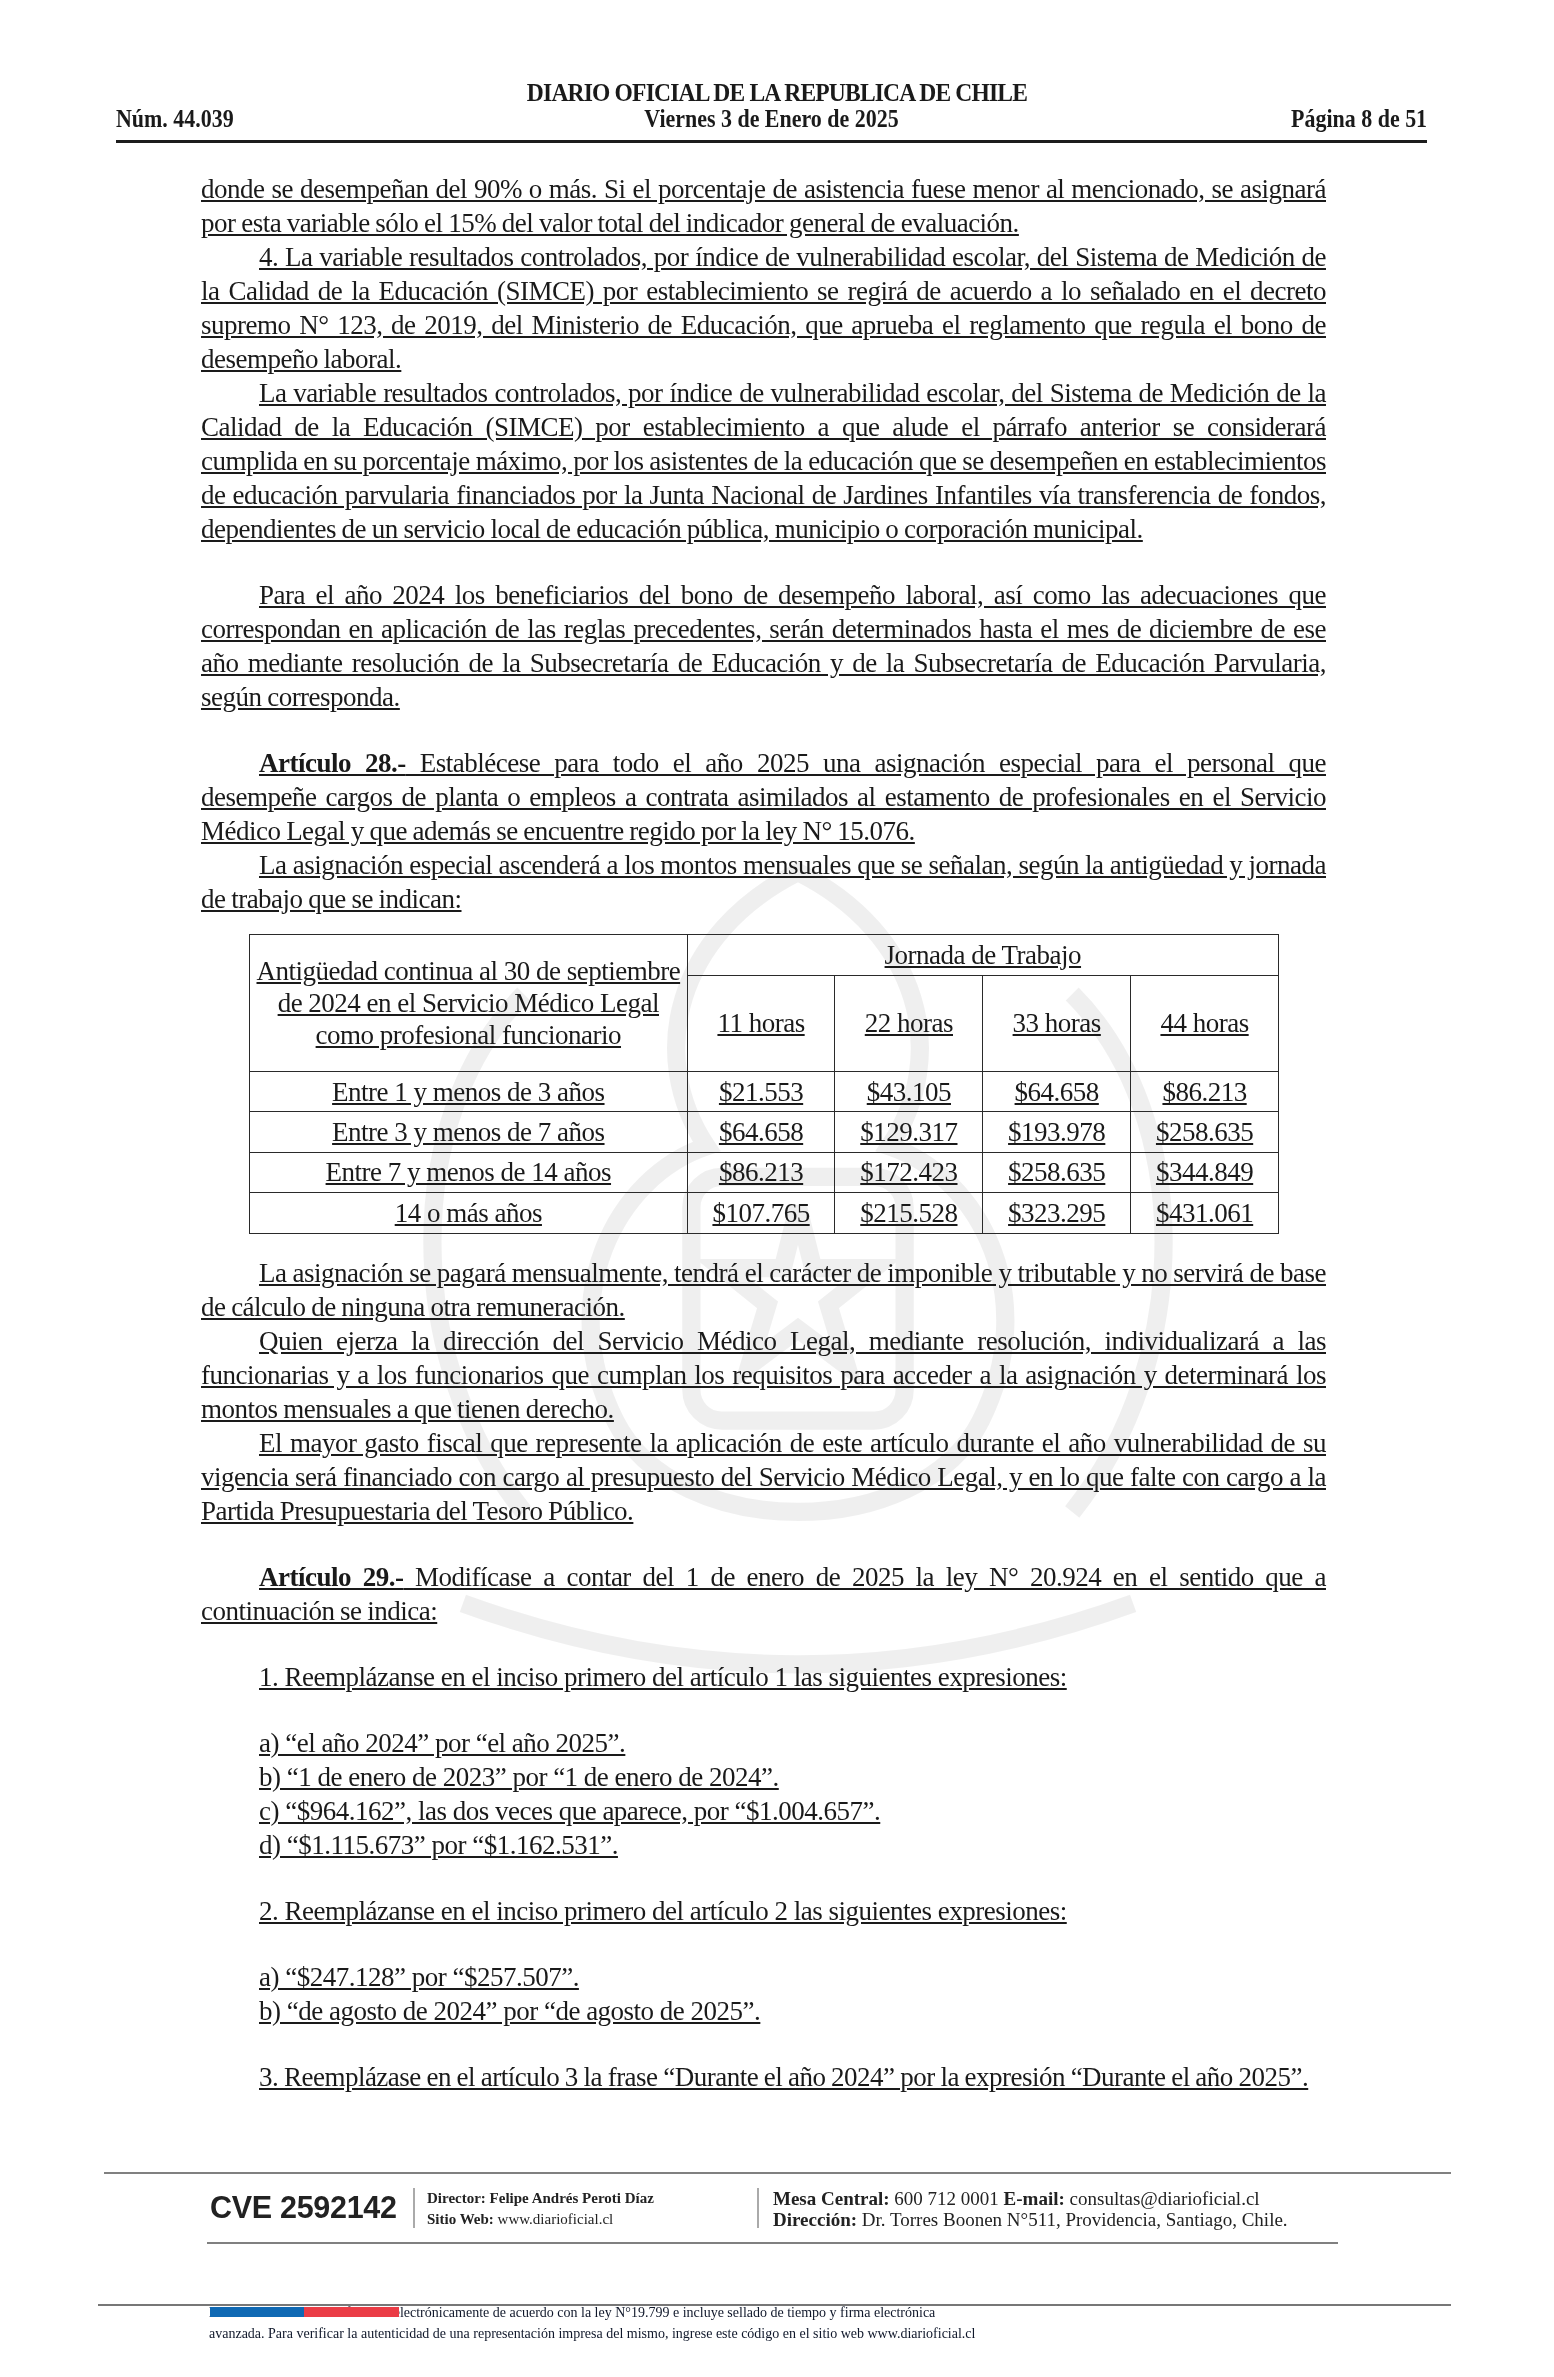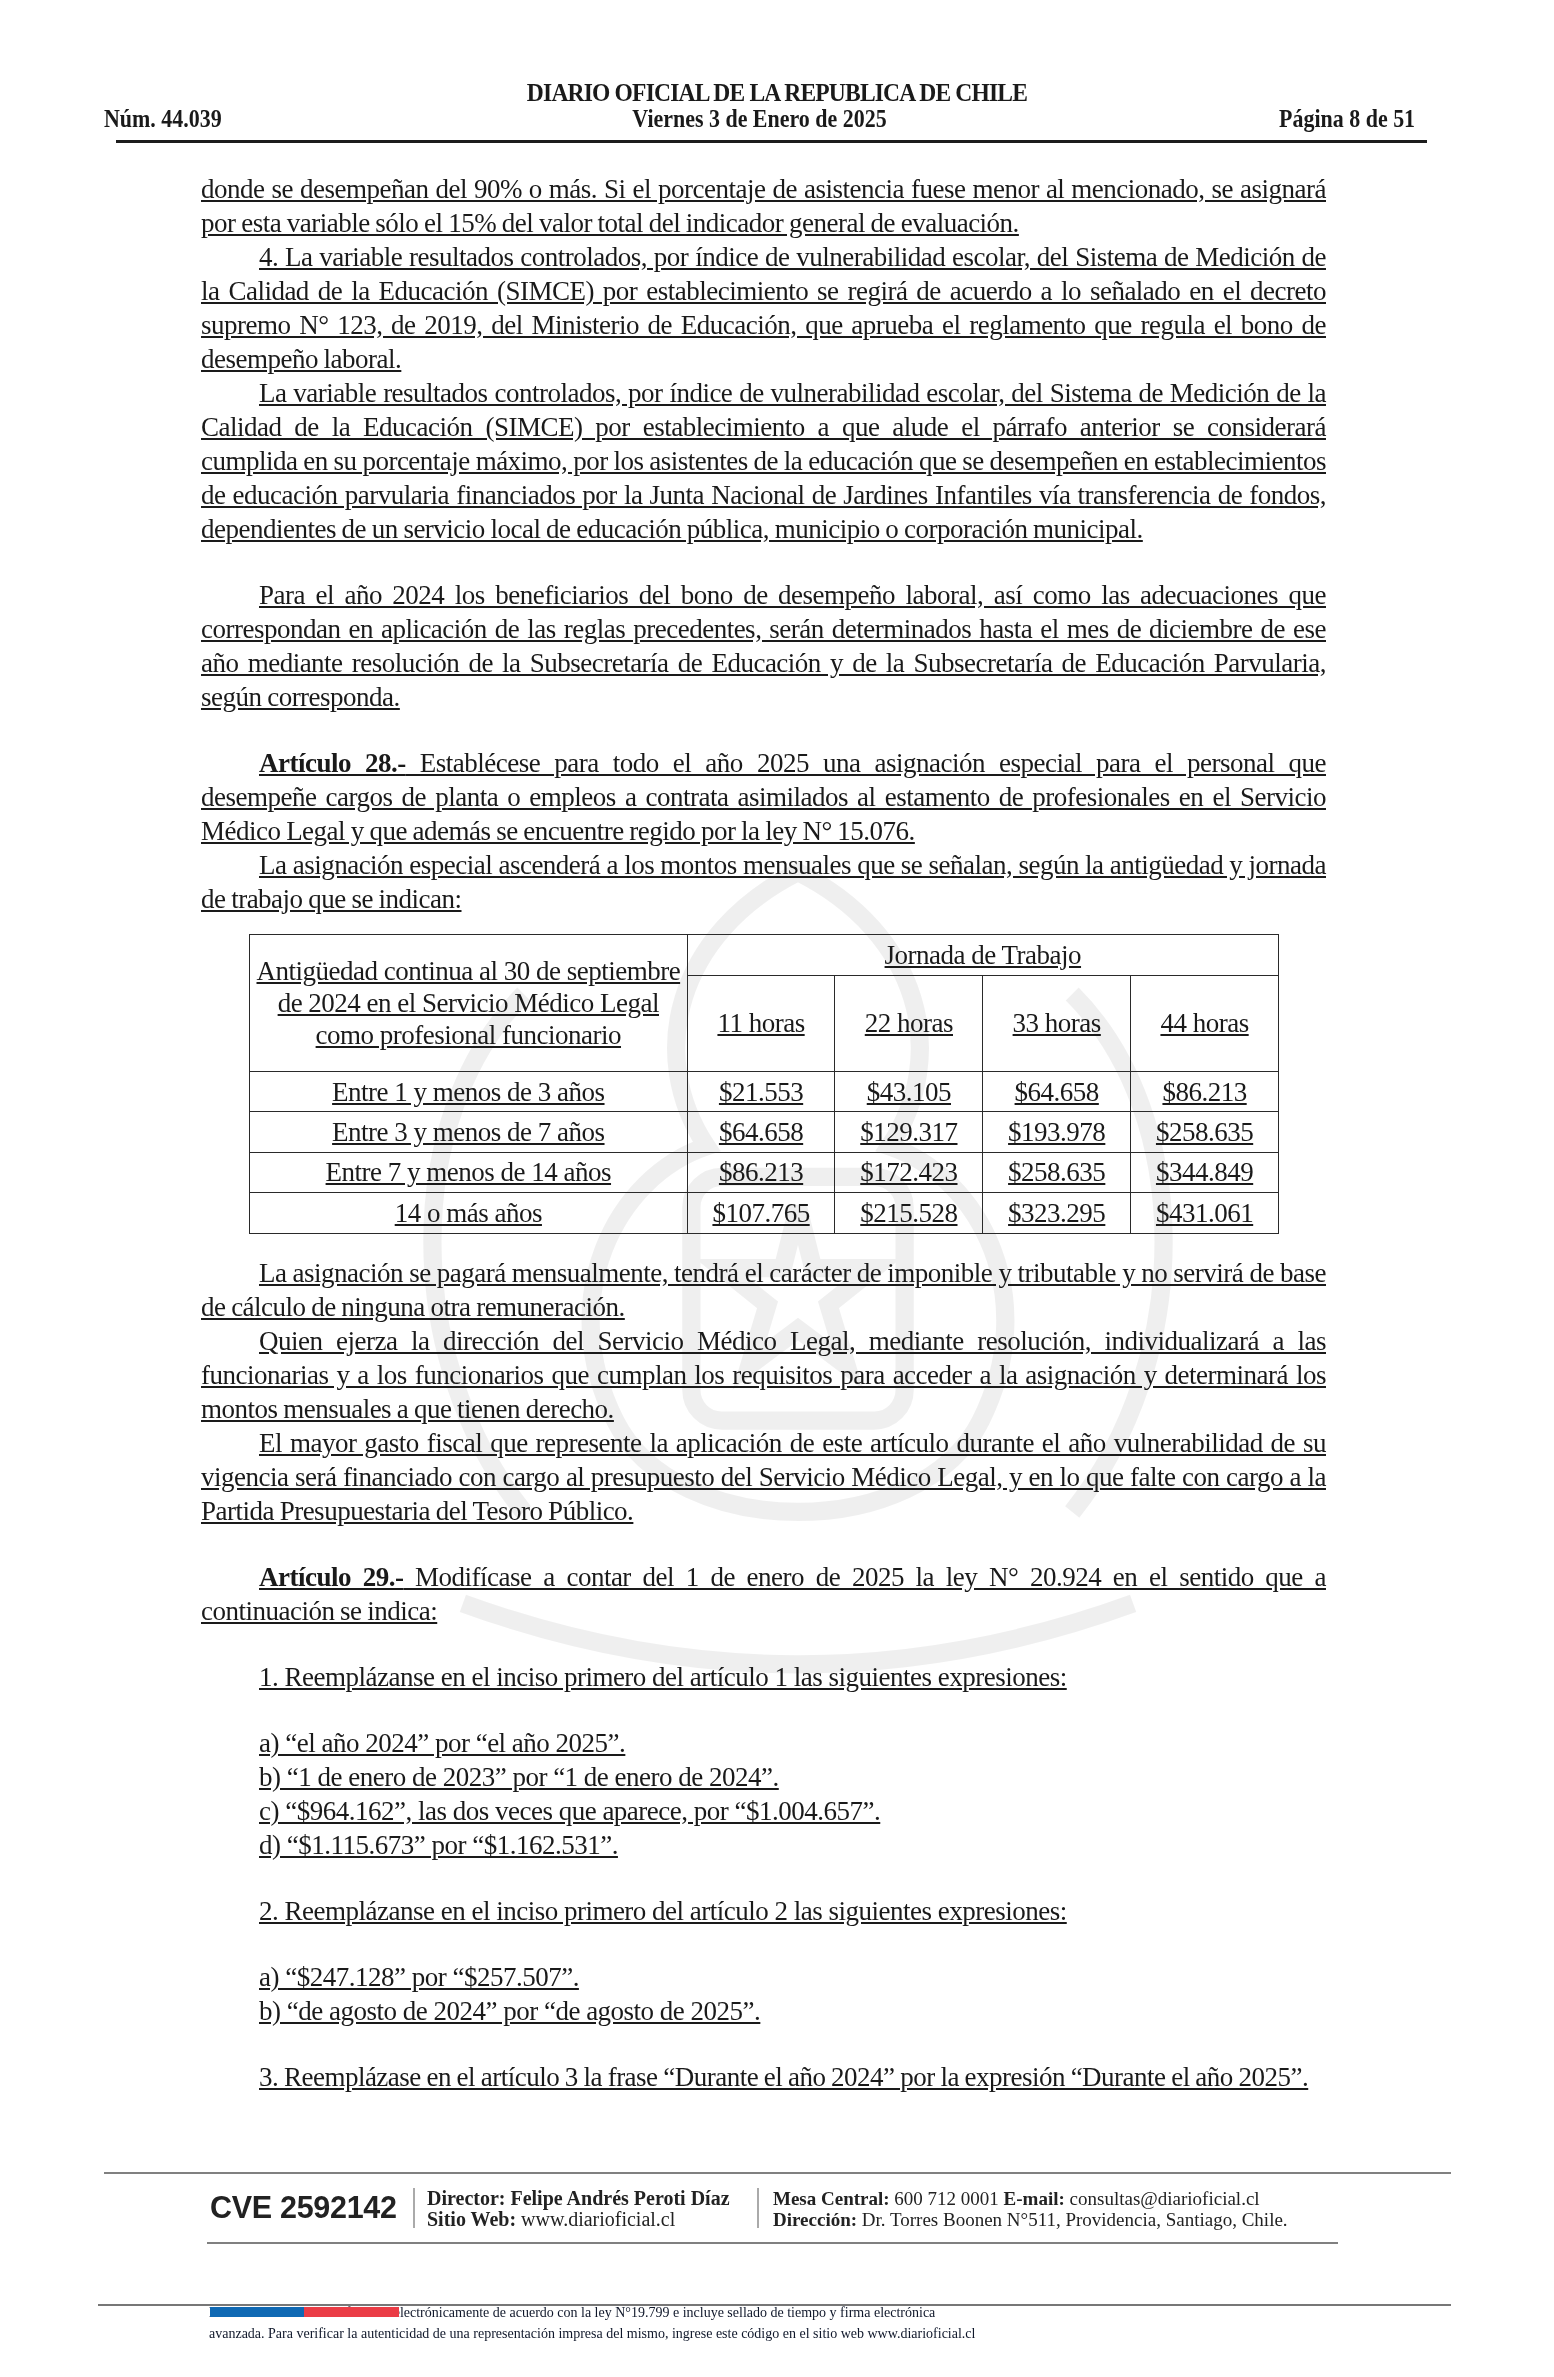--- a/index.html
+++ b/index.html
@@ -3,21 +3,21 @@
 <meta charset="utf-8">
 <style>
   html, body { margin: 0; padding: 0; background: #ffffff; }
   body { width: 1554px; height: 2377px; position: relative; overflow: hidden;
          font-family: "Liberation Serif", serif; color: #1a1a1a; }
   .watermark { position: absolute; left: 341px; top: 811px; width: 914px; height: 884px; opacity: 0.06; pointer-events: none; }
 
   
   .hdr-title { position: absolute; top: 78px; left: 0; width: 1554px; text-align: center;
                font-weight: bold; font-size: 25.6px; letter-spacing: -0.9px; transform: scaleX(0.92); }
-  .hdr-row { position: absolute; top: 105px; left: 104px; width: 1311px; height: 32px; }
+  .hdr-row { position: absolute; top: 105px; left: 116px; width: 1311px; height: 32px; }
   .hdr-num { position: absolute; left: 0; top: 0; font-weight: bold; font-size: 24.4px; transform-origin: left; transform: scaleX(0.9); }
   .hdr-date { position: absolute; left: 0; width: 1311px; top: 0; text-align: center; font-weight: bold; font-size: 24.4px; transform: scaleX(0.9); }
   .hdr-page { position: absolute; right: 0; top: 0; font-weight: bold; font-size: 24.4px; transform-origin: right; transform: scaleX(0.9); }
   .hdr-rule { position: absolute; top: 140px; left: 116px; width: 1311px; height: 3px; background: #1d1d1d; }
 
   
   .content { position: absolute; left: 201px; top: 172px; width: 1125px; text-decoration: underline; }
   .p { font-size: 27px; line-height: 34px; text-align: justify; margin: 0; letter-spacing: -0.5px; word-spacing: -0.6px; }
   .p.ind { text-indent: 58px; }
   .gap { height: 32px; }
@@ -32,21 +32,21 @@
   table.amounts td.cat { width: 355px; }
   table.amounts td.val { width: 116px; }
   table.amounts th.group { height: 37px; }
   table.amounts th.hours { height: 93px; }
   table.amounts tr.row td { height: 37px; }
 
   
   .ft-rule-top { position: absolute; top: 2172px; left: 104px; width: 1347px; height: 2.4px; background: #808080; }
   .ft-cve { position: absolute; top: 2190px; left: 210px; font-family: Liberation Sans, sans-serif; font-weight: bold; font-size: 30.5px; color: #222; letter-spacing: -0.3px; }
   .ft-sep1 { position: absolute; top: 2188px; left: 413px; width: 1.8px; height: 40px; background: #aaa; }
-  .ft-col1 { position: absolute; top: 2188px; left: 427px; font-size: 20px; line-height: 21px; color: #222; }
+  .ft-col1 { position: absolute; top: 2188px; left: 427px; font-size: 15px; line-height: 21px; color: #222; }
   .ft-sep2 { position: absolute; top: 2188px; left: 757px; width: 1.8px; height: 40px; background: #aaa; }
   .ft-col2 { position: absolute; top: 2188px; left: 773px; font-size: 19px; line-height: 21px; color: #222; }
   .ft-col1 b, .ft-col2 b { font-weight: bold; }
   .ft-rule-mid { position: absolute; top: 2242px; left: 207px; width: 1131px; height: 2.4px; background: #808080; }
   .ft-legal { position: absolute; top: 2254px; left: 209px; width: 1158px; font-size: 14px; line-height: 21px; color: #0f172a; margin-top: 48px; }
   .ft-rule-bot { position: absolute; top: 2304px; left: 98px; width: 1353px; height: 2.4px; background: #777; }
   .flag-blue { position: absolute; top: 2307px; left: 210px; width: 94px; height: 9.8px; background: #0f69b4; }
   .flag-red { position: absolute; top: 2307px; left: 304px; width: 95px; height: 9.8px; background: #eb3c46; }
 </style>
 </head>

